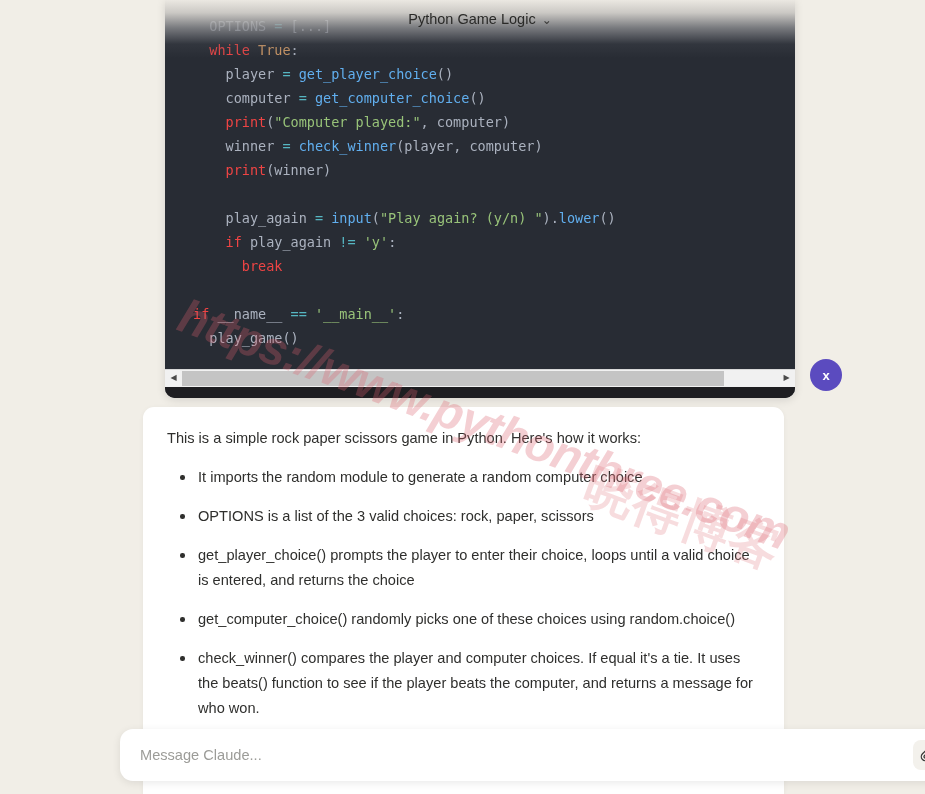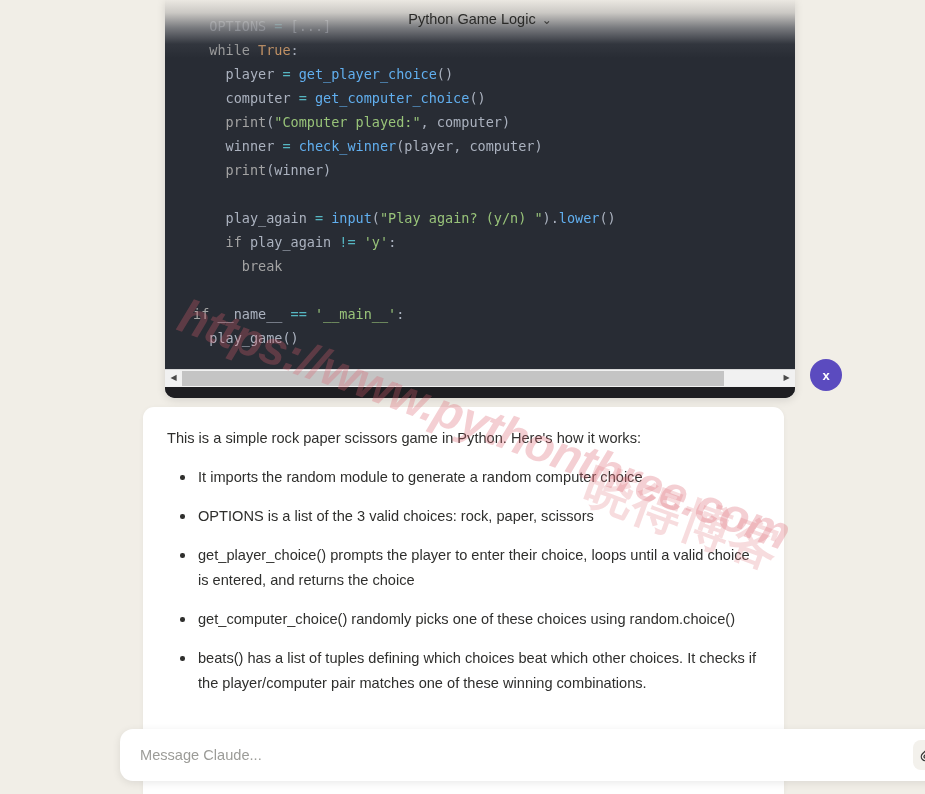--- a/index.html
+++ b/index.html
@@ -41,21 +41,21 @@
   .code-pre {
     font-family: "DejaVu Sans Mono", monospace;
     font-size: 13.5px;
     line-height: 24px;
     color: #ABB2BF;
     white-space: pre;
     padding-left: 22px;
     letter-spacing: 0px;
   }
 
-  .tok-kw   { color: #a3a3a3; }
+  .tok-kw   { color: #ef4444; }
   .tok-str  { color: #98C379; }
   .tok-fn   { color: #61AFEF; }
   .tok-op   { color: #56B6C2; }
   .tok-const{ color: #D19A66; }
   .tok-id   { color: #ABB2BF; }
   .tok-punc { color: #ABB2BF; }
 
   
   .code-fade {
     position: absolute;
@@ -296,20 +296,21 @@
 
 <button class="close-btn">x</button>
 
 <div class="answer-card">
   <p class="answer-intro">This is a simple rock paper scissors game in Python. Here's how it works:</p>
   <ul class="answer-list" id="answer-list">
       <li>It imports the random module to generate a random computer choice</li>
       <li>OPTIONS is a list of the 3 valid choices: rock, paper, scissors</li>
       <li>get_player_choice() prompts the player to enter their choice, loops until a valid choice is entered, and returns the choice</li>
       <li>get_computer_choice() randomly picks one of these choices using random.choice()</li>
+      <li>check_winner() compares the player and computer choices. If equal it's a tie. It uses the beats() function to see if the player beats the computer, and returns a message for who won.</li>
       <li>beats() has a list of tuples defining which choices beat which other choices. It checks if the player/computer pair matches one of these winning combinations.</li>
     </ul>
 </div>
 
 <div class="composer">
   <input class="composer-input" type="text" placeholder="Message Claude..." style="">
   <button class="attach-btn">
     <span>
       <svg width="16" height="16" viewBox="0 0 24 24" fill="none" stroke="#3A3A38" stroke-width="2" stroke-linecap="round" stroke-linejoin="round">
         <path d="M21.44 11.05l-9.19 9.19a6 6 0 0 1-8.49-8.49l9.19-9.19a4 4 0 0 1 5.66 5.66l-9.2 9.19a2 2 0 0 1-2.83-2.83l8.49-8.48"></path>

